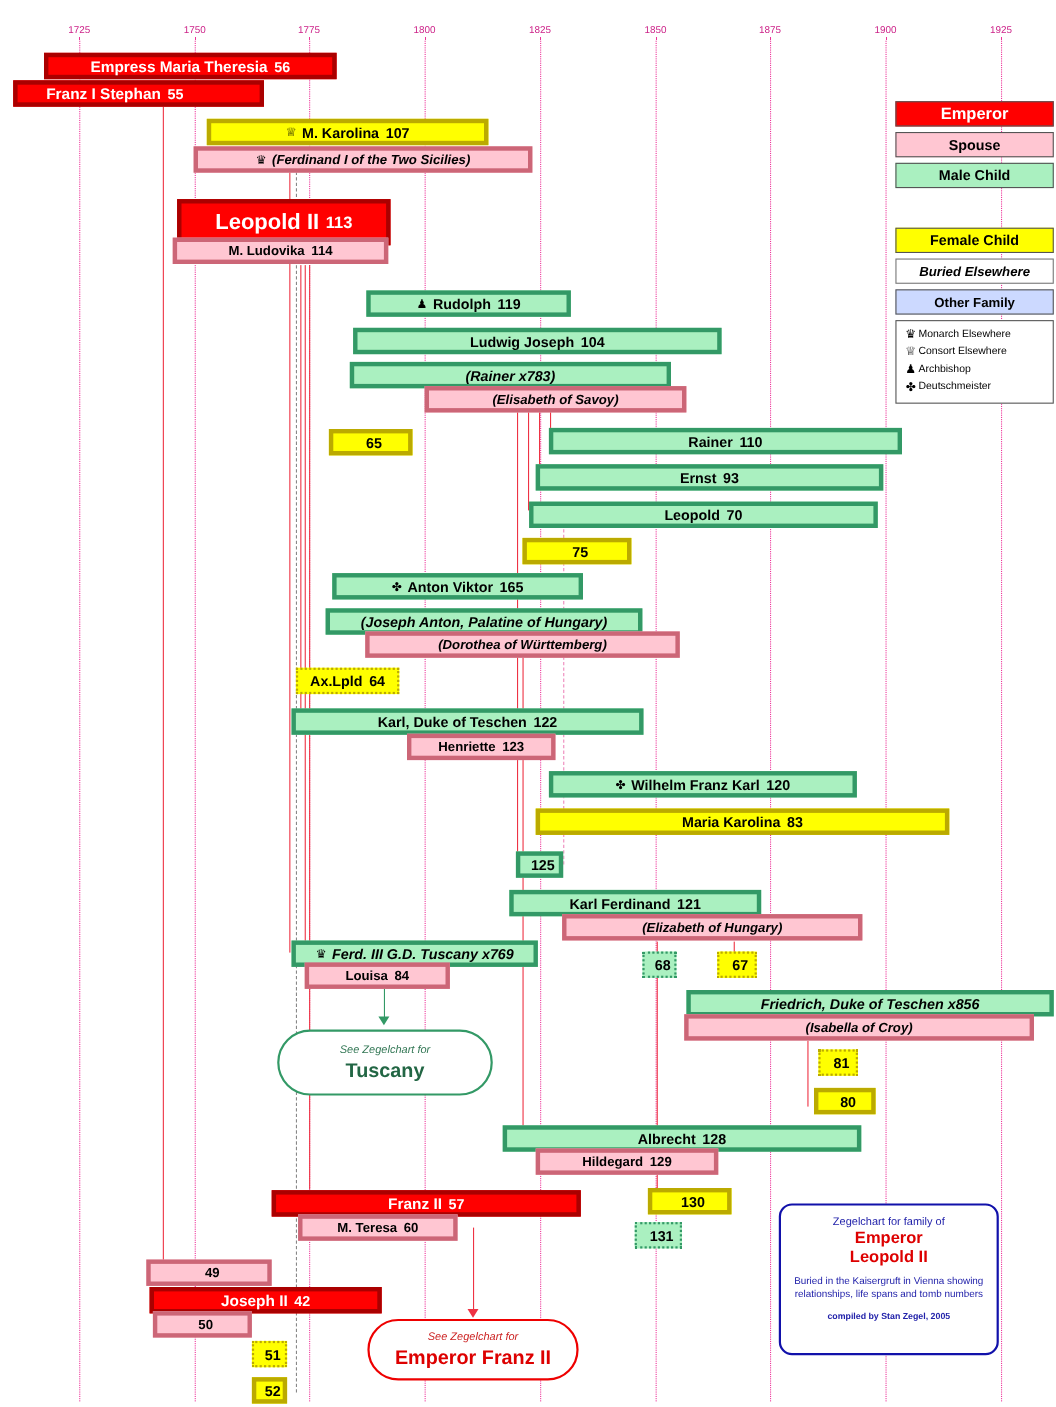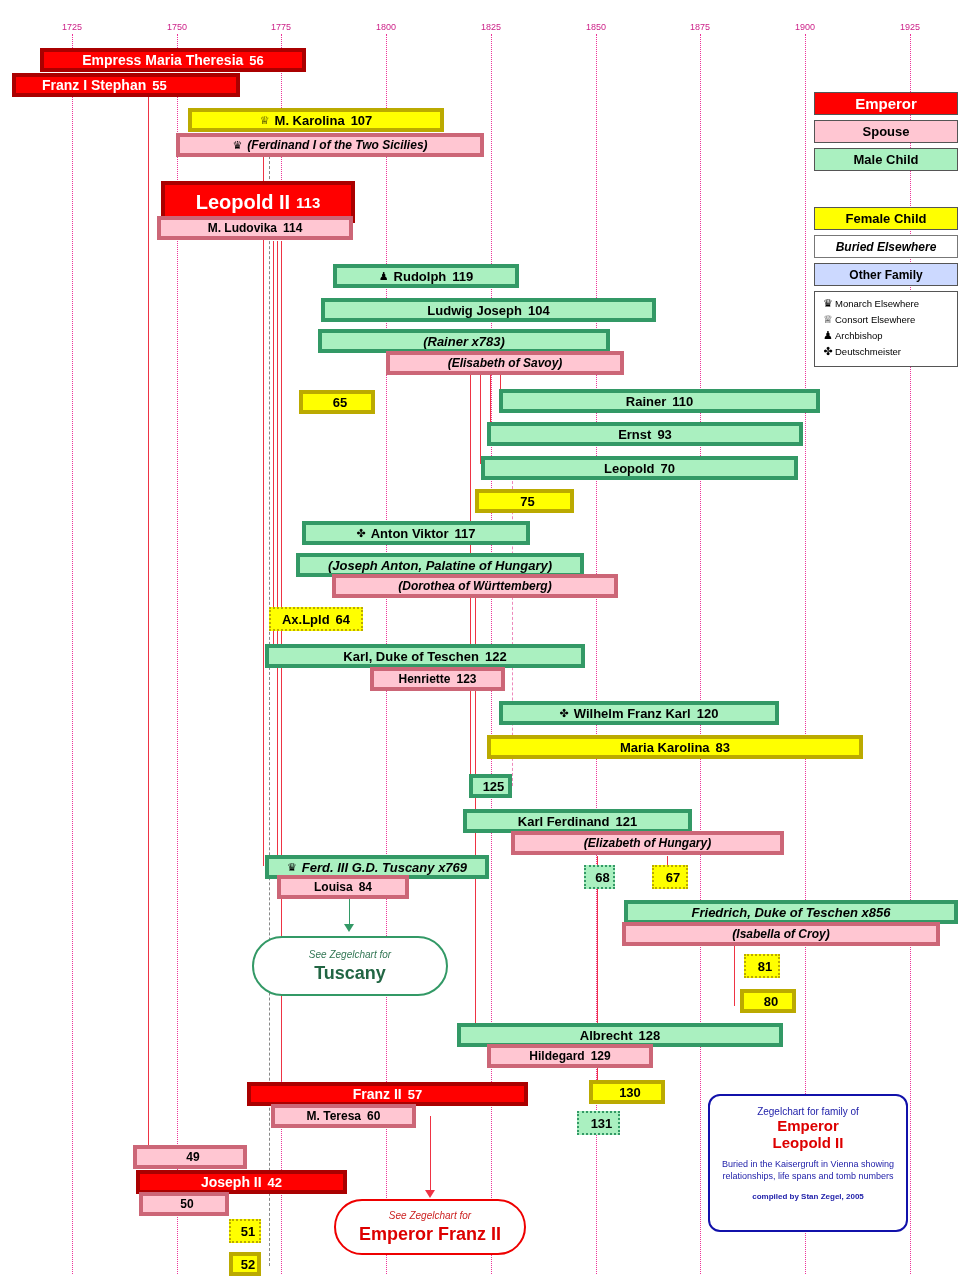--- a/index.html
+++ b/index.html
@@ -190,21 +190,21 @@
       <div class="bar male" style="left: 481px; top: 440px; width: 317px;">
         <span class="name">Leopold</span>
         <span class="num">70</span>
       </div>
       <div class="bar female" style="left: 475px; top: 473px; width: 99px;">
         <span class="num">75</span>
       </div>
       <div class="bar male" style="left: 302px; top: 505px; width: 228px;">
         <span class="icon-g">✤</span>
         <span class="name">Anton Viktor</span>
-        <span class="num">117</span>
+        <span class="num">165</span>
       </div>
       <div class="bar male" style="left: 296px; top: 537px; width: 288px;">
         <span class="name elsewhere">(Joseph Anton, Palatine of Hungary)</span>
       </div>
       <div class="bar spouse" style="left: 332px; top: 558px; width: 286px;">
         <span class="name elsewhere">(Dorothea of Württemberg)</span>
       </div>
       <div class="bar female dotted" style="left: 269px; top: 591px; width: 94px;">
         <span class="name">Ax.Lpld</span>
         <span class="num">64</span>

